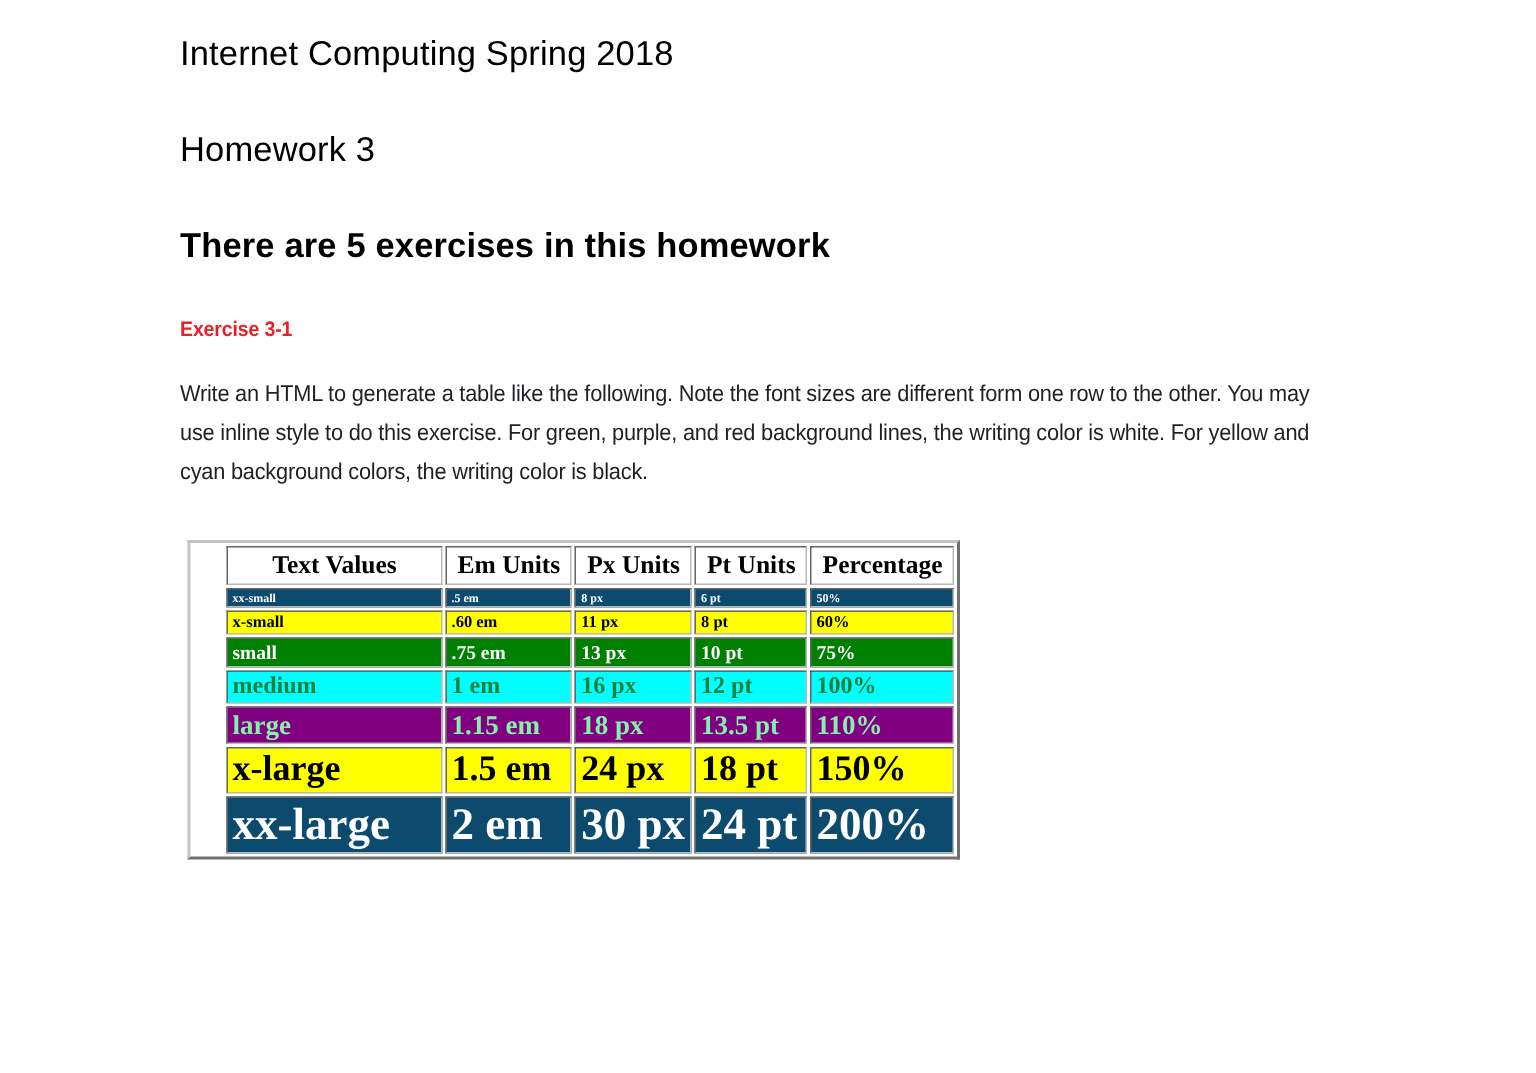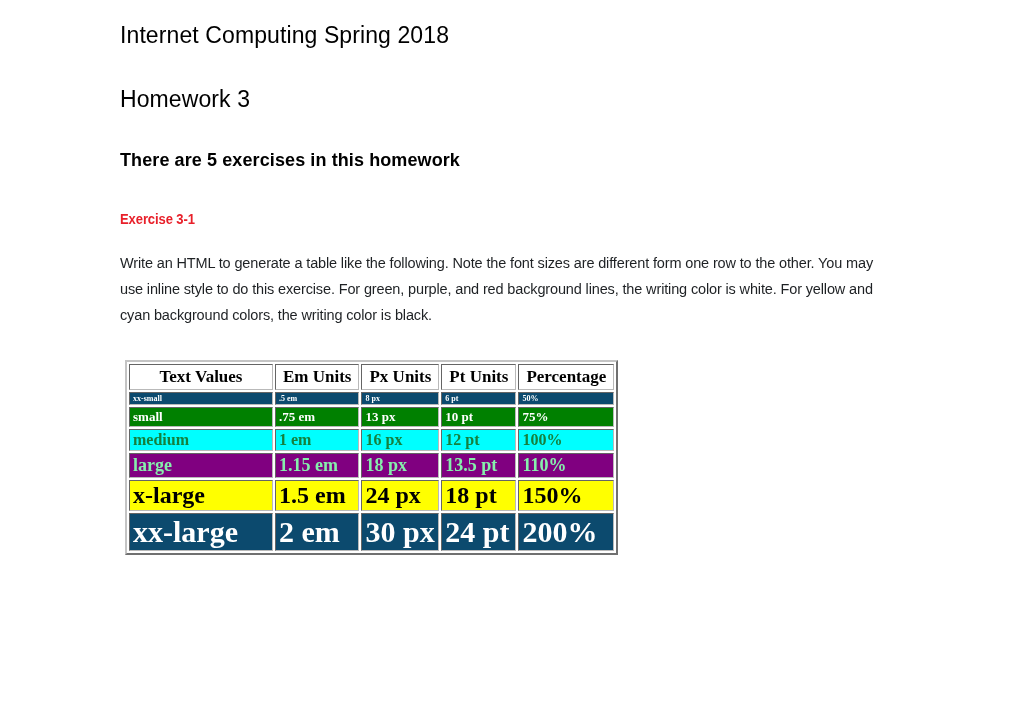--- a/index.html
+++ b/index.html
@@ -28,21 +28,21 @@
     position: absolute;
     left: 120px;
     font-family: "Liberation Sans", sans-serif;
     color: #000000;
     font-weight: 400;
     letter-spacing: 0.1px;
     white-space: nowrap;
   }
   #doc-title   { top: 22px;  font-size: 23px; }
   #doc-subject { top: 86px;  font-size: 23px; }
-  #doc-count   { top: 150px; font-size: 18px; font-weight: 700; }
+  #doc-count   { top: 150px; font-size: 23px; font-weight: 700; }
 
   .exercise-label {
     position: absolute;
     left: 120px;
     top: 211px;
     font-family: "Liberation Sans", sans-serif;
     font-size: 14px;
     font-weight: 700;
     color: #e8202a;
     letter-spacing: -0.1px;
@@ -70,20 +70,21 @@
     position: absolute;
     left: 125px;
     top: 360px;
   }
   table.sizes {
     border-collapse: separate;
     border-spacing: 2px;
     border: 2px outset #c4c4c4;
     background: #ffffff;
     font-family: "Liberation Serif", serif;
+    padding-left: 22px;
   }
   table.sizes td {
     border: 1px inset #b9b9b9;
     padding: 1px 3px;
     vertical-align: middle;
     white-space: nowrap;
     font-weight: 700;
   }
   table.sizes thead td {
     background: #ffffff;
@@ -139,20 +140,27 @@
       <tbody>
 
         <tr class="bg-red sz-xxsmall">
           <td>xx-small</td>
           <td>.5 em</td>
           <td>8 px</td>
           <td>6 pt</td>
           <td>50%</td>
         </tr>
 
+        <tr class="bg-yellow sz-xsmall">
+          <td>x-small</td>
+          <td>.60 em</td>
+          <td>11 px</td>
+          <td>8 pt</td>
+          <td>60%</td>
+        </tr>
 
         <tr class="bg-green sz-small">
           <td>small</td>
           <td>.75 em</td>
           <td>13 px</td>
           <td>10 pt</td>
           <td>75%</td>
         </tr>
 
         <tr class="bg-cyan sz-medium">

